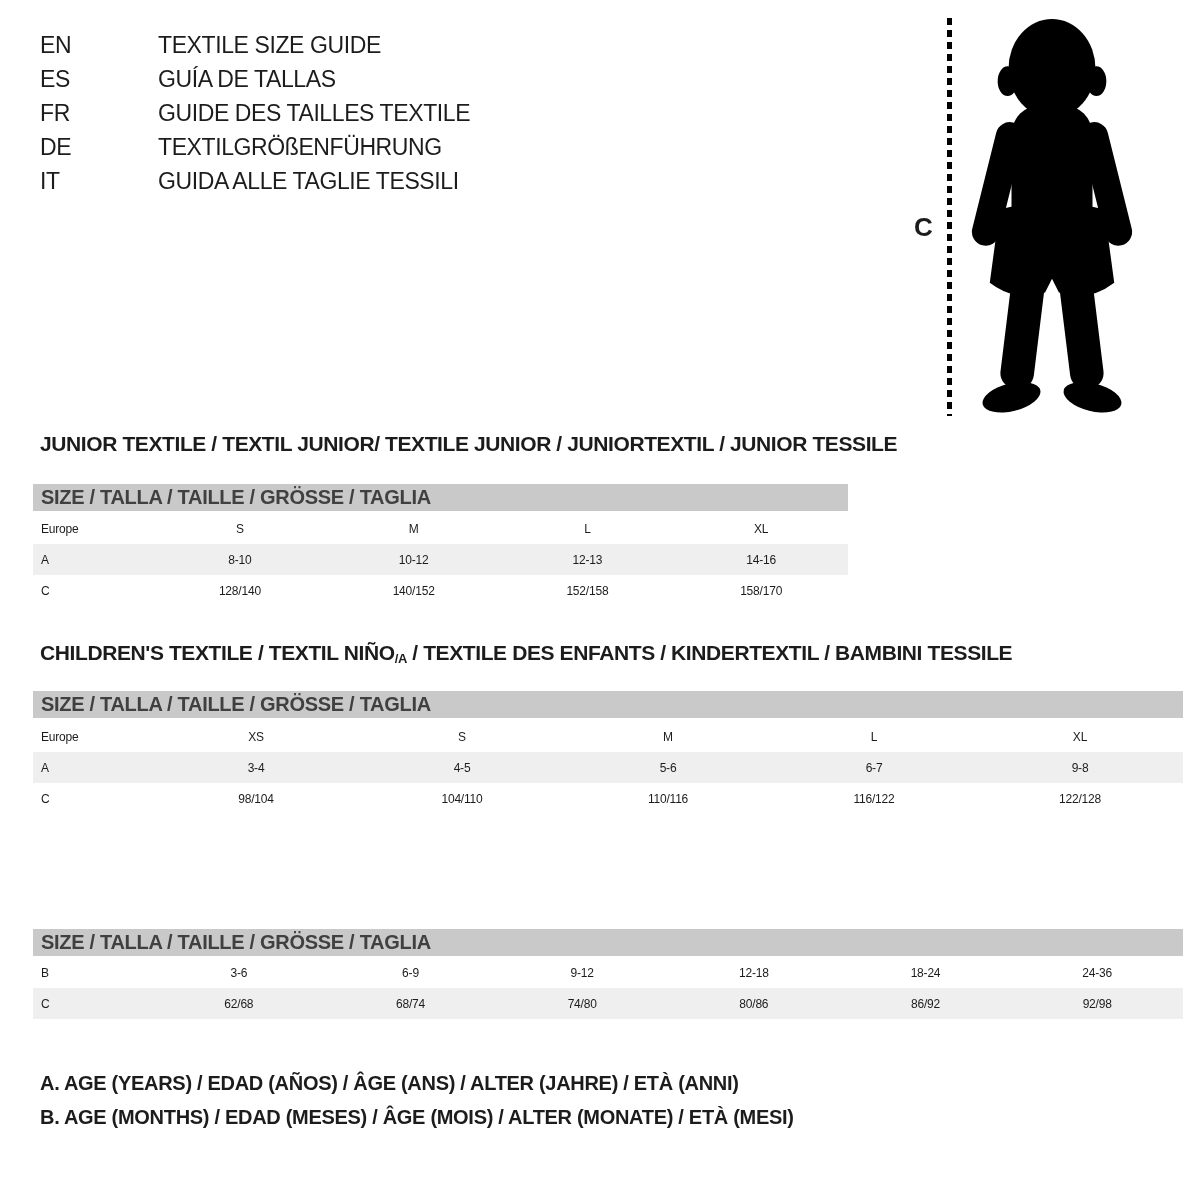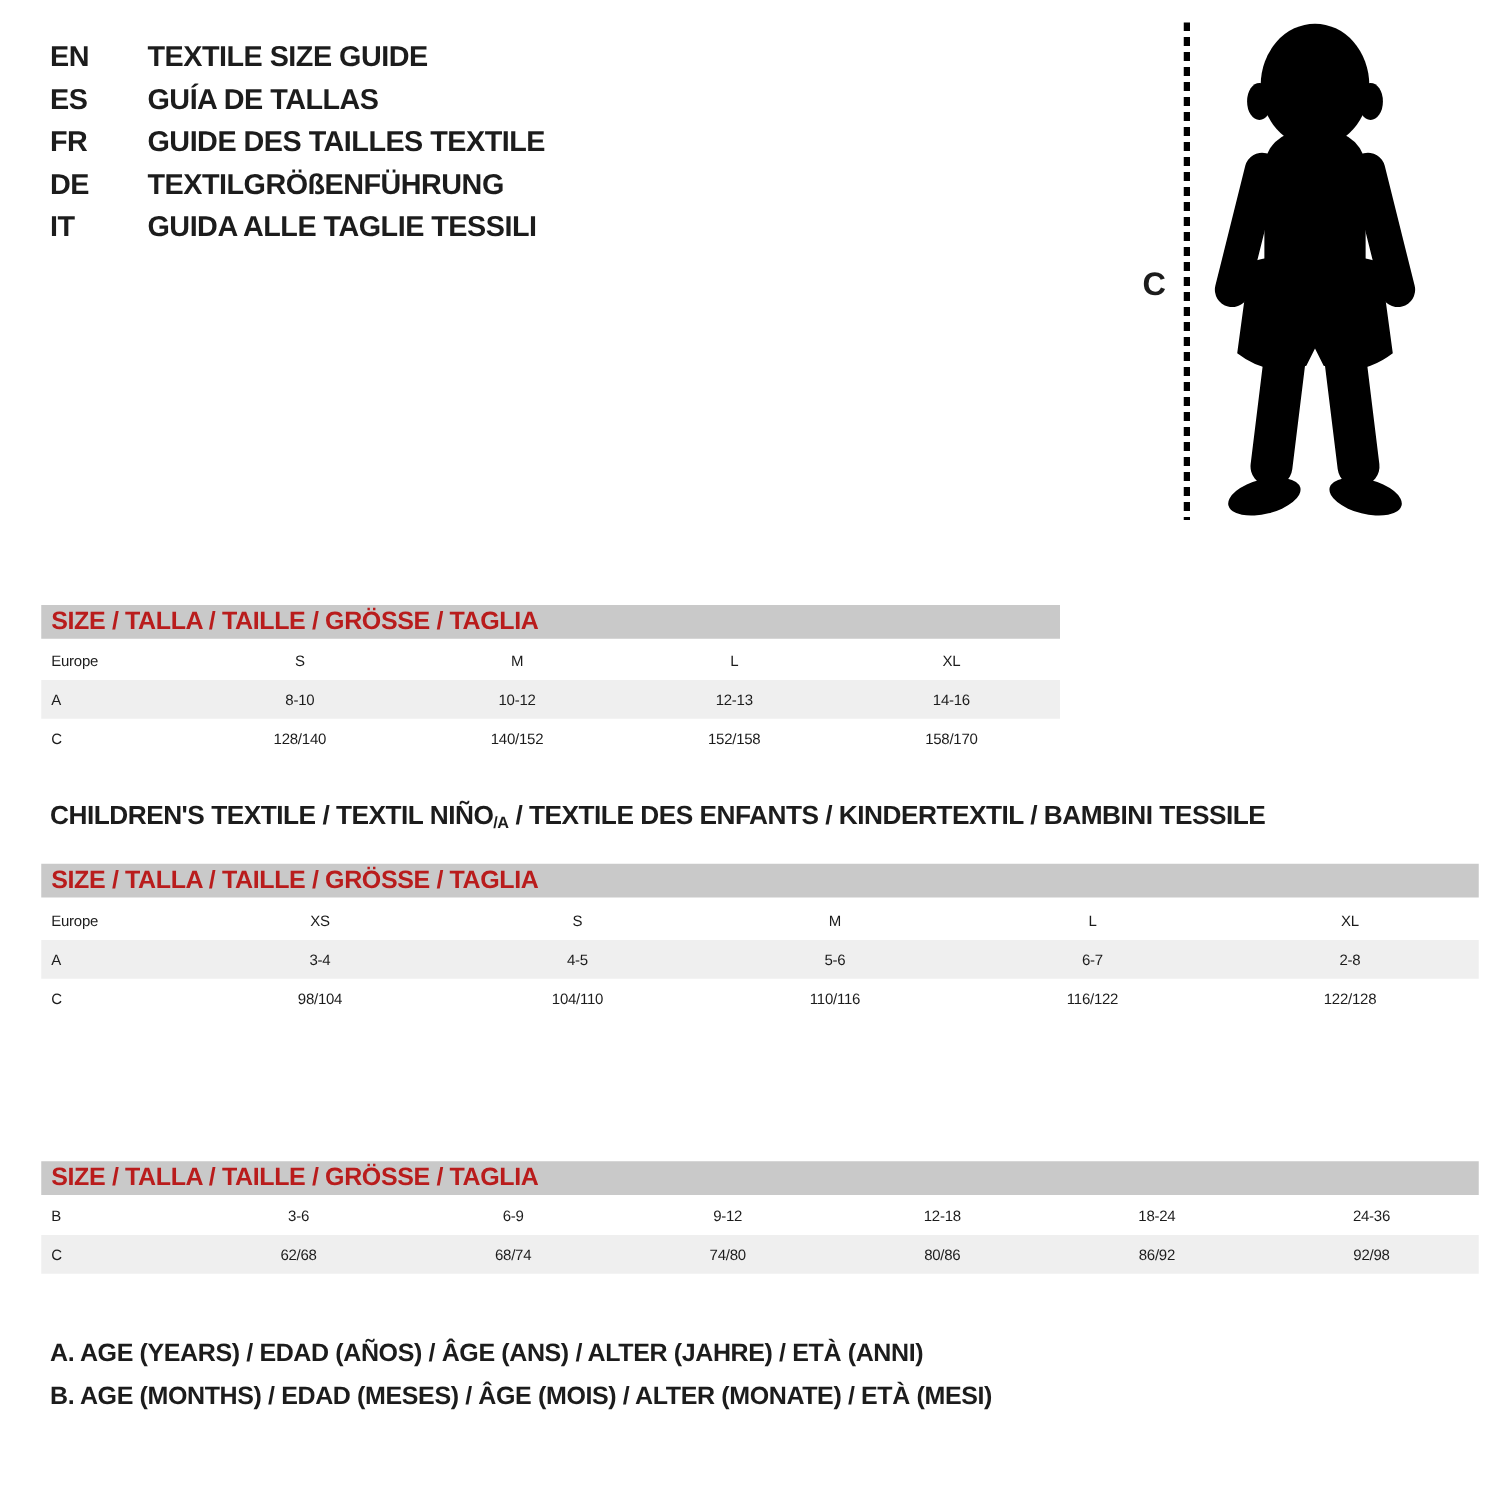--- a/index.html
+++ b/index.html
@@ -2,38 +2,38 @@
 <html><head>
 <meta charset="utf-8">
 <style>
   html,body{margin:0;padding:0;background:#fff;}
   body{width:1200px;height:1200px;font-family:"Liberation Sans",sans-serif;color:#1c1c1c;}
   .stage{position:relative;width:1200px;height:1200px;overflow:hidden;background:#fff;}
 
   
   .lang-block{position:absolute;left:40px;top:28px;}
   .lang-row{display:grid;grid-template-columns:78px auto;height:34px;align-items:center;
-            font-weight:700;font-size:23px;letter-spacing:-0.4px;white-space:nowrap;}
+            font-weight:400;font-size:23px;letter-spacing:-0.4px;white-space:nowrap;gap:40px;}
 
   
   .dash-line{position:absolute;left:947px;top:18px;width:5px;height:398px;
              background-image:repeating-linear-gradient(to bottom,#000 0 7px,transparent 7px 12px);}
   .c-label{position:absolute;left:914px;top:212px;font-size:26px;font-weight:700;}
   .baby-svg{position:absolute;left:966px;top:14px;width:172px;height:405px;}
 
   
   .sec-title{position:absolute;left:40px;font-size:21px;font-weight:700;letter-spacing:-0.4px;white-space:nowrap;}
   .t-junior{top:432px;}
   .t-children{top:641px;text-align:right;}
   .t-babies{top:842px;line-height:35px;}
   .sub-small{font-size:13px;display:inline-block;transform:translateY(3px);font-weight:700;}
 
   
   .size-bar{position:absolute;left:33px;height:27px;background:#c9c9c9;box-sizing:border-box;
-            font-size:20px;font-weight:700;color:#b91c1c;line-height:27px;padding-left:8px;
+            font-size:20px;font-weight:700;color:#404040;line-height:27px;padding-left:8px;
             letter-spacing:-0.3px;white-space:nowrap;}
   .bar-junior{top:484px;width:815px;}
   .bar-children{top:691px;width:1150px;}
   .bar-babies{top:929px;width:1150px;}
 
   
   .size-table{position:absolute;left:33px;}
   .tbl-junior{top:513px;width:815px;}
   .tbl-children{top:721px;width:1150px;}
   .tbl-babies{top:957px;width:1150px;}
@@ -88,20 +88,21 @@
       <rect x="16" y="108" width="28" height="128" rx="14" transform="rotate(14 30 172)"></rect>
       <rect x="126" y="108" width="28" height="128" rx="14" transform="rotate(-14 140 172)"></rect>
       <path d="M32,198 Q85,184 138,198 L148,272 Q122,292 92,282 L85,268 L78,282 Q48,292 22,272 Z"></path>
       <rect x="38" y="262" width="34" height="118" rx="16" transform="rotate(7 55 321)"></rect>
       <rect x="98" y="262" width="34" height="118" rx="16" transform="rotate(-7 115 321)"></rect>
       <ellipse cx="44" cy="388" rx="30" ry="14" transform="rotate(-14 44 388)"></ellipse>
       <ellipse cx="126" cy="388" rx="30" ry="14" transform="rotate(14 126 388)"></ellipse>
     </g>
   </svg>
 
+  <div class="sec-title t-junior">JUNIOR TEXTILE / TEXTIL JUNIOR/ TEXTILE JUNIOR / JUNIORTEXTIL / JUNIOR TESSILE</div>
   <div class="size-bar bar-junior">SIZE / TALLA / TAILLE / GRÖSSE / TAGLIA</div>
   <div class="size-table tbl-junior">
     <div class="trow cols-4">
       <span class="lbl">Europe</span>
       <span class="val">S</span>
       <span class="val">M</span>
       <span class="val">L</span>
       <span class="val">XL</span>
     </div>
     <div class="trow cols-4 row-alt">
@@ -132,21 +133,21 @@
       <span class="val">M</span>
       <span class="val">L</span>
       <span class="val">XL</span>
     </div>
     <div class="trow cols-5 row-alt">
       <span class="lbl">A</span>
       <span class="val">3-4</span>
       <span class="val">4-5</span>
       <span class="val">5-6</span>
       <span class="val">6-7</span>
-      <span class="val">2-8</span>
+      <span class="val">9-8</span>
     </div>
     <div class="trow cols-5">
       <span class="lbl">C</span>
       <span class="val">98/104</span>
       <span class="val">104/110</span>
       <span class="val">110/116</span>
       <span class="val">116/122</span>
       <span class="val">122/128</span>
     </div>
   </div>

